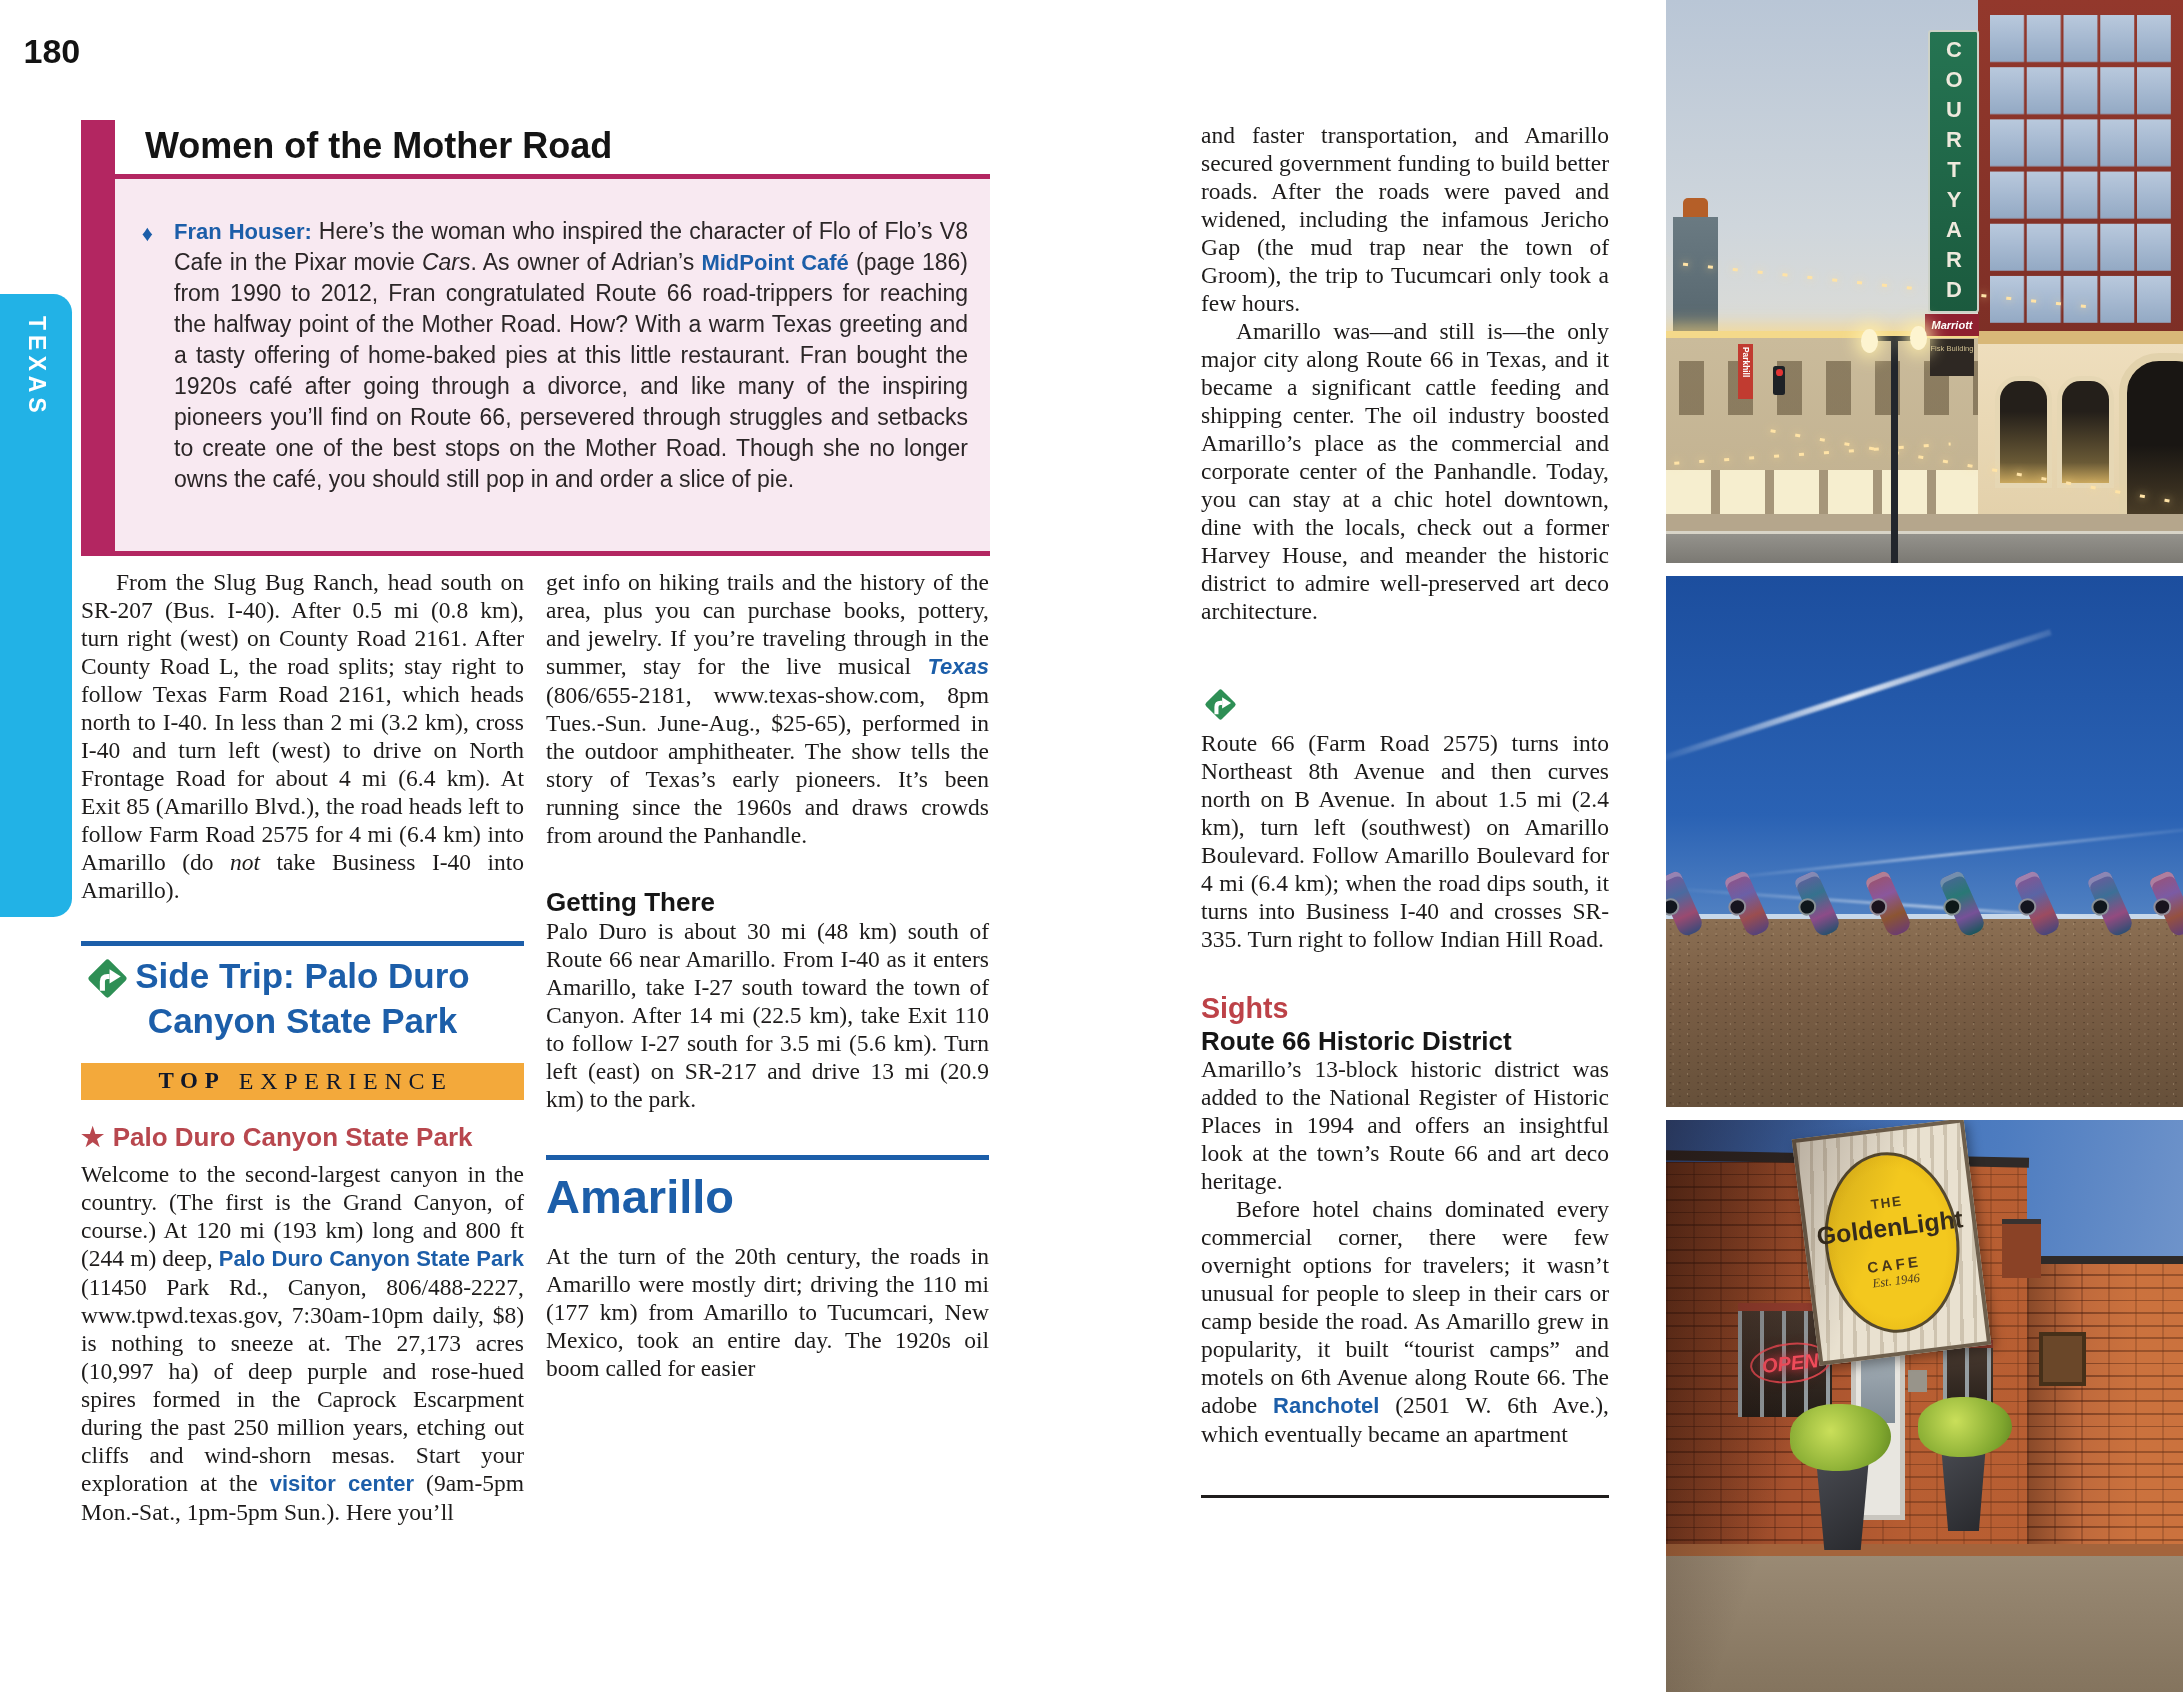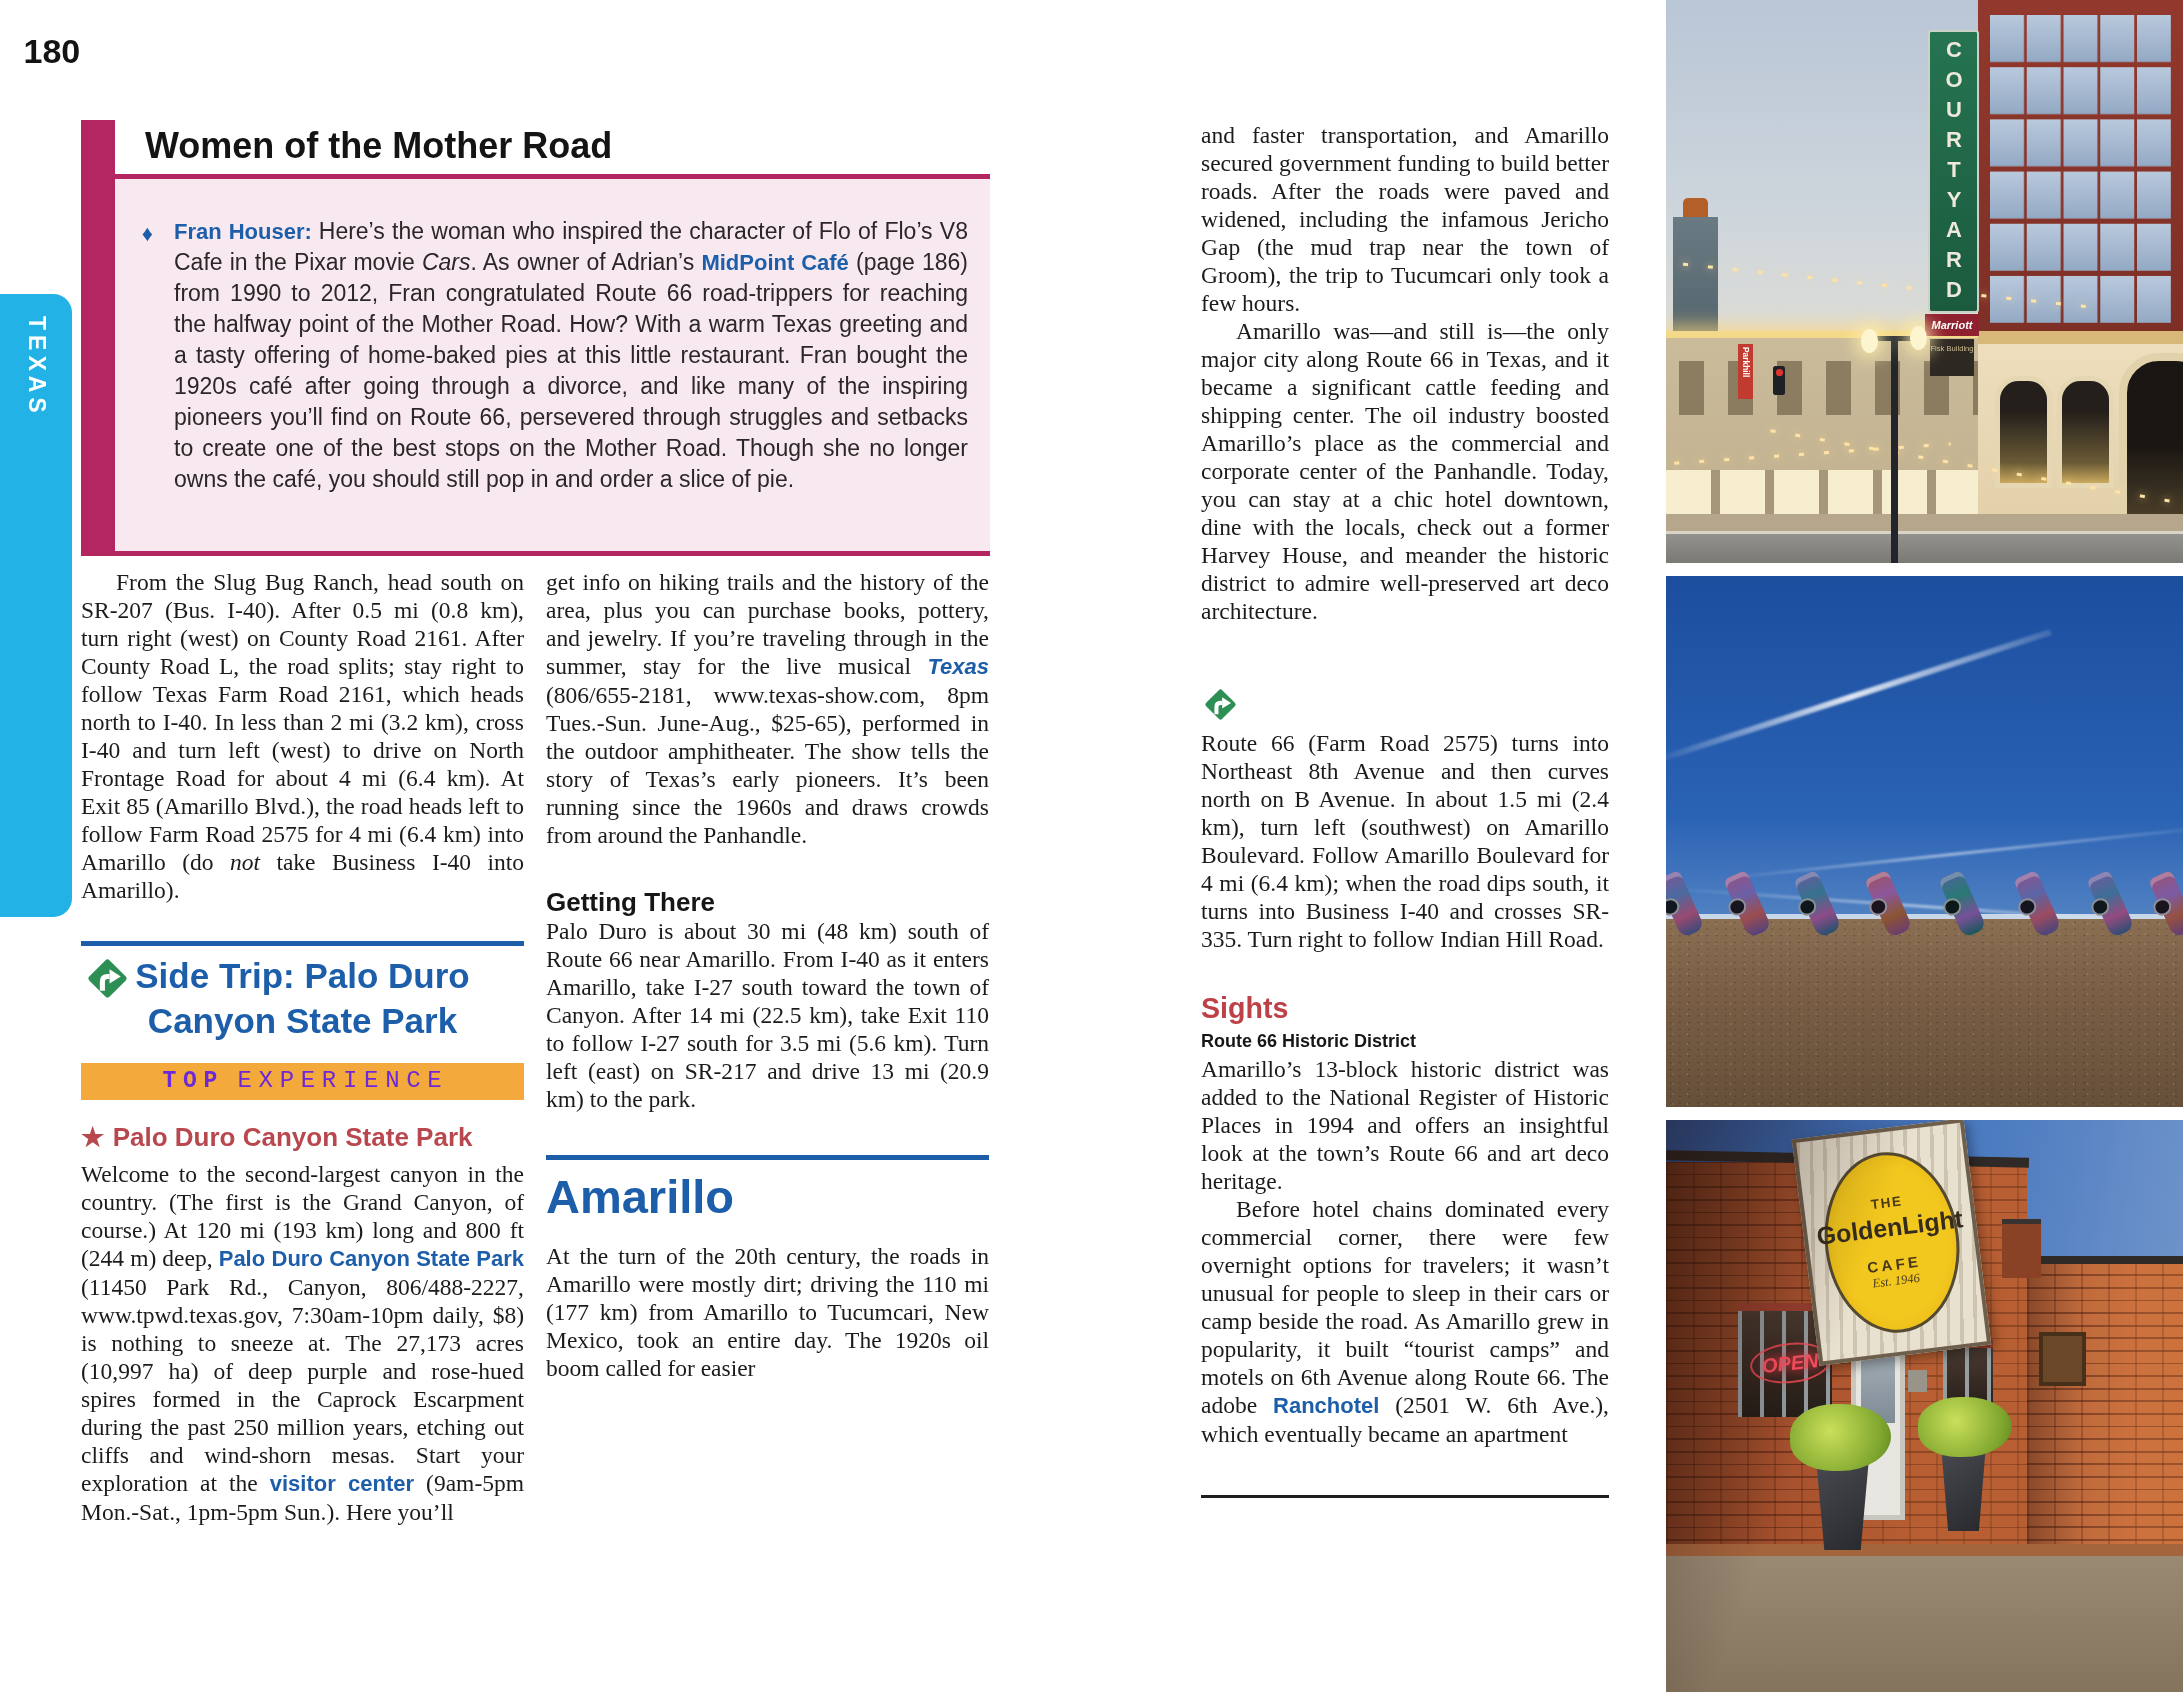--- a/index.html
+++ b/index.html
@@ -33,29 +33,29 @@
   #col3{left:1201px;top:102px;width:408px;}
   .col p{margin:0;}
   .indent{text-indent:35px;}
   .rule-blue{height:5px;background:#1c5ea9;}
   .rule-dark{height:2.5px;background:#1f1d1c;}
 
   .h-sans{font-family:"Liberation Sans",sans-serif;font-weight:bold;text-align:left;}
   .h-getting{font-size:26px;line-height:28.6px;color:#161616;margin-top:39px;}
   .h-red-lg{font-size:29px;line-height:37px;color:#bd4248;display:flex;align-items:center;gap:8.4px;}
   .h-sights{font-size:28.6px;line-height:32px;color:#bd4248;margin-top:39px;}
-  .h-district{font-size:18px;line-height:28.6px;color:#161616;margin-top:3.4px;}
+  .h-district{font-size:26px;line-height:28.6px;color:#161616;margin-top:3.4px;}
   .h-amarillo{font-size:47px;line-height:54px;color:#1c5ea9;margin-top:10px;}
 
   #sidetrip-h{position:relative;margin-top:6.7px;text-align:center;color:#1c5ea9;
               font:bold 35px/45px "Liberation Sans",sans-serif;}
   #sidetrip-h .ticon{position:absolute;left:1.7px;top:1.7px;}
 
   #top-banner{margin-top:20px;height:37px;background:#f3a93b;display:flex;align-items:center;
-              justify-content:center;gap:13.4px;font-family:Liberation Mono, monospace;color:#6d28d9;padding-left:6px;}
+              justify-content:center;gap:13.4px;font-family:Liberation Serif, serif;color:#0f172a;padding-left:6px;}
   #top-banner .w1{font-weight:bold;font-size:23px;letter-spacing:6.7px;}
   #top-banner .w2{font-weight:normal;font-size:24px;letter-spacing:6.7px;}
 
   #star-h{margin-top:22px;color:#b8474e;font:bold 26px/30px "Liberation Sans",sans-serif;}
   #star-h .star{margin-right:8.4px;}
 
   
   .bb{font-family:"Liberation Sans",sans-serif;font-weight:bold;color:#1c5ea9;font-size:22px;}
   .bbi{font-family:"Liberation Sans",sans-serif;font-weight:bold;font-style:italic;color:#1c5ea9;font-size:22px;}
   .it{font-style:italic;}

